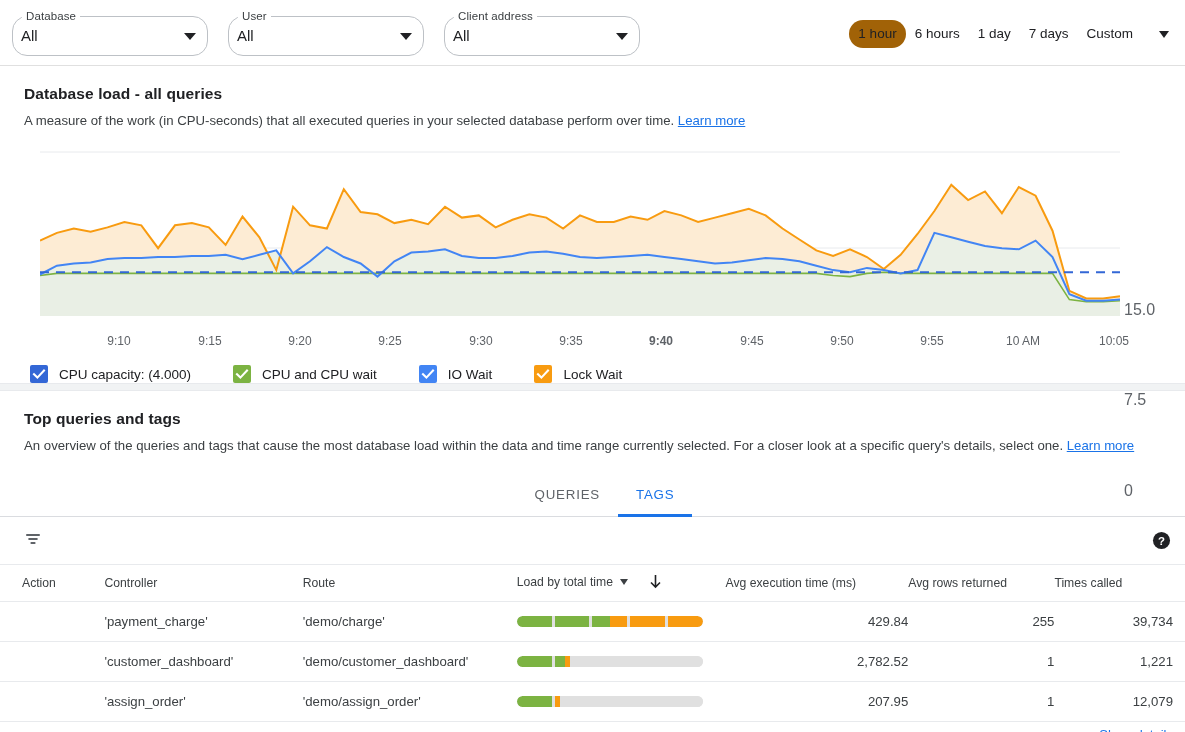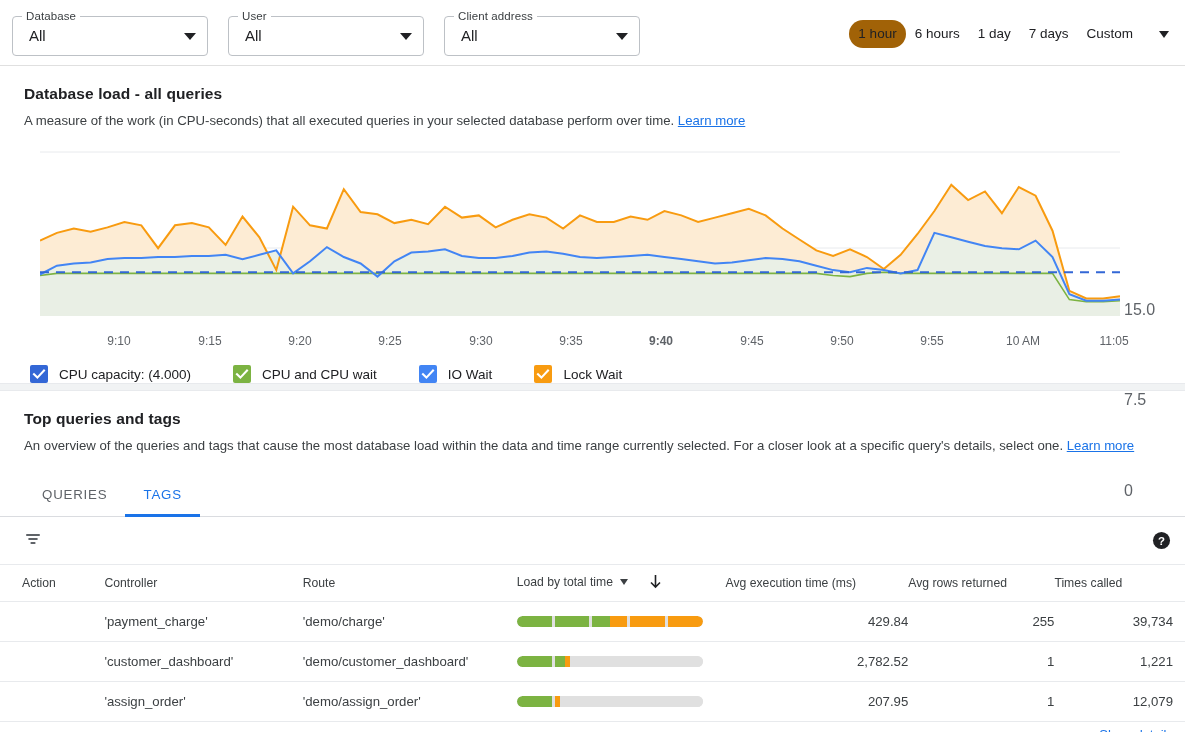--- a/index.html
+++ b/index.html
@@ -23,25 +23,25 @@
     position: relative;
     border-bottom: 1px solid #e0e0e0;
   }
   .select-field {
     position: relative;
     width: 196px;
     height: 40px;
     margin-right: 20px;
     margin-top: 8px;
     border: 1px solid #bdc1c6;
-    border-radius: 4px;
+    border-radius: 15px;
     background: #fff;
     display: flex;
     align-items: center;
-    padding: 0 16px;
+    padding: 0 8px;
     cursor: pointer;
   }
   .select-field .flabel {
     position: absolute;
     top: -8px;
     left: 9px;
     background: #fff;
     padding: 0 4px;
     font-size: 11.5px;
     color: #3c4043;
@@ -153,20 +153,21 @@
   }
   .cbox svg { position: absolute; left: 2px; top: 2px; }
   .leg-label { font-size: 13.5px; color: #202124; white-space: nowrap; }
 
   
   .tabs {
     display: flex;
     padding: 0 0 0 24px;
     border-bottom: 1px solid #dadce0;
     margin-top: 18px;
+    justify-content: center;
   }
   .tab {
     font-size: 13.3px;
     letter-spacing: .8px;
     color: #5f6368;
     padding: 14px 18px 12px 18px;
     cursor: pointer;
     border-bottom: 3px solid transparent;
     margin-bottom: -1px;
     font-weight: 500;
@@ -325,21 +326,21 @@
         <div class="xlab" style="left:170px;">9:15</div>
         <div class="xlab" style="left:260px;">9:20</div>
         <div class="xlab" style="left:441px;">9:30</div>
         <div class="xlab" style="left:350px;">9:25</div>
         <div class="xlab" style="left:531px;">9:35</div>
         <div class="xlab" style="left:621px;font-weight:bold;">9:40</div>
         <div class="xlab" style="left:712px;">9:45</div>
         <div class="xlab" style="left:802px;">9:50</div>
         <div class="xlab" style="left:892px;">9:55</div>
         <div class="xlab" style="left:983px;">10 AM</div>
-        <div class="xlab" style="left:1074px;">11:05</div>
+        <div class="xlab" style="left:1074px;">10:05</div>
       </div>
     </div>
 
     <div class="legend">
       <div class="leg-item">
         <span class="cbox" style="background:#3367d6;">
           <svg width="14" height="14" viewBox="0 0 14 14">
               <path d="M2 7.2 L5.4 10.6 L12 3.6" stroke="#fff" stroke-width="2.1" fill="none" stroke-linecap="square"></path>
             </svg>
         </span>

